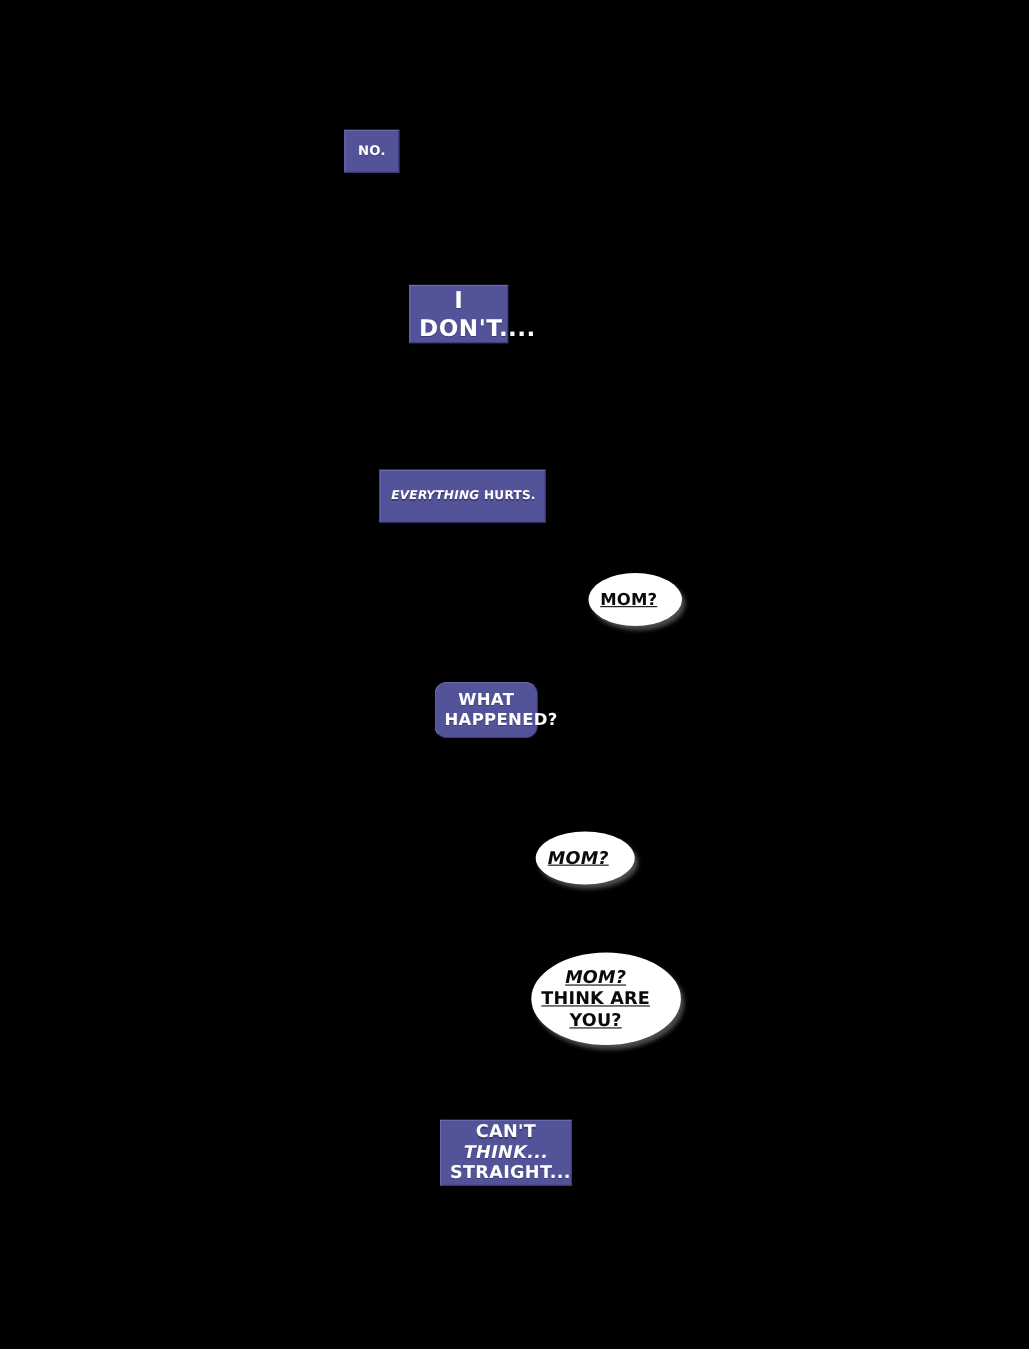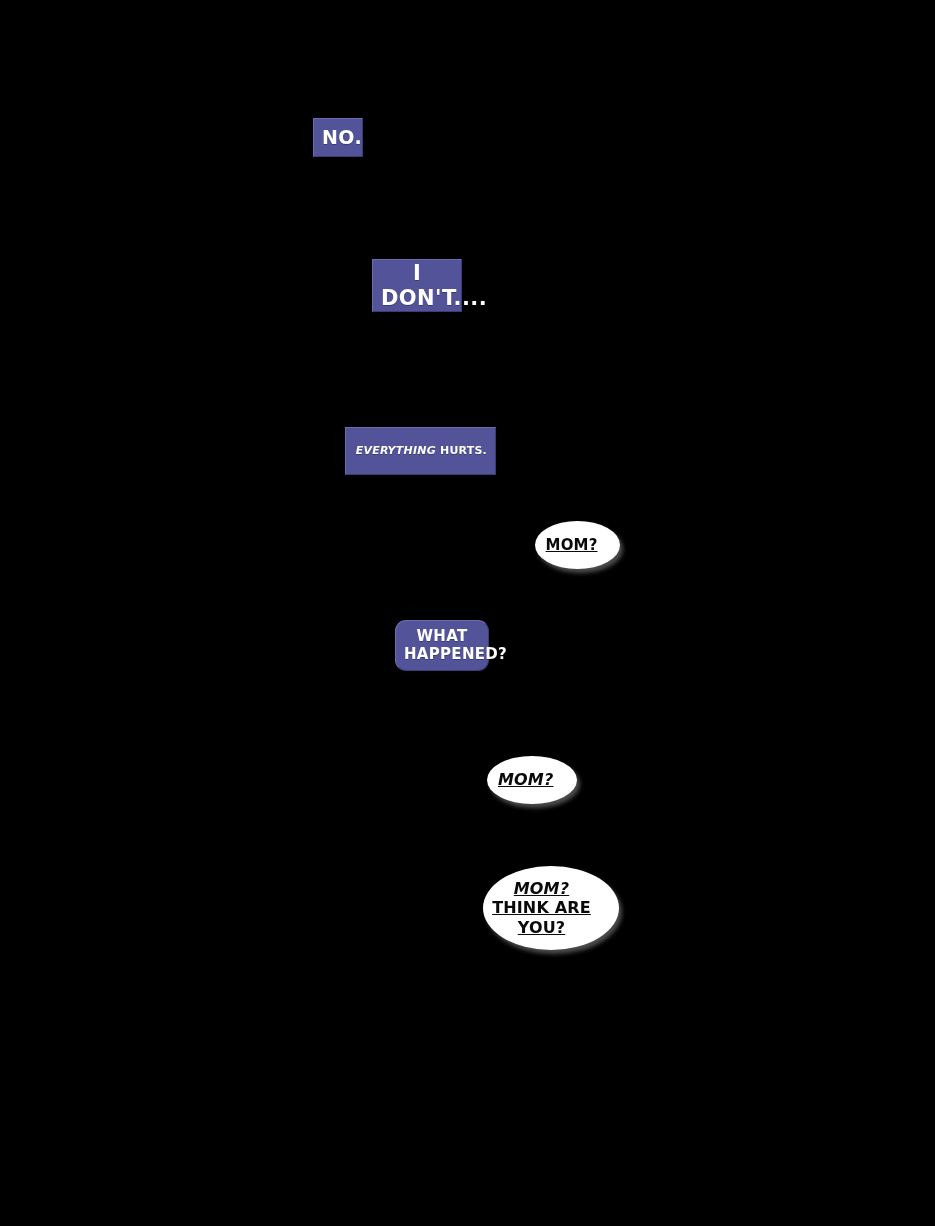--- a/index.html
+++ b/index.html
@@ -60,21 +60,21 @@
     text-decoration: underline;
   }
   .balloon .txt { display: block; width: 86%; }
 
   
   .em-bi { font-style: italic; font-weight: 800; }
   .em-i  { font-style: italic; font-weight: 700; }
   .plain { font-style: normal; }
 
   
-  #cap-no        { left: 313px; top: 118px;  width: 50px;  height: 39px;  font-size: 19px; }
+  #cap-no        { left: 313px; top: 118px;  width: 50px;  height: 39px;  font-size: 12px; }
   #cap-idont     { left: 372px; top: 259px;  width: 90px;  height: 53px;  font-size: 21px; }
   #cap-every     { left: 345px; top: 427px;  width: 151px; height: 48px;  font-size: 11px; text-align: right; }
   #cap-what      { left: 395px; top: 620px;  width: 94px;  height: 51px;  font-size: 15px; border-radius: 11px; }
   #cap-cant      { left: 400px; top: 1018px; width: 120px; height: 60px;  font-size: 16px; }
 
   #bal-mom1      { left: 535px; top: 521px;  width: 85px;  height: 48px;  font-size: 15px; font-weight: 600; }
   #bal-mom2      { left: 487px; top: 756px;  width: 90px;  height: 48px;  font-size: 16px; }
   #bal-mom3      { left: 483px; top: 866px;  width: 136px; height: 84px;  font-size: 16px; }
 </style>
 </head>
@@ -103,14 +103,17 @@
   </div>
 
   <div class="balloon" id="bal-mom2" style="background: rgb(255, 255, 255); color: rgb(10, 10, 10);">
     <span class="txt em-bi">MOM?</span>
   </div>
 
   <div class="balloon" id="bal-mom3" style="background: rgb(255, 255, 255); color: rgb(10, 10, 10);">
     <span class="txt"><span class="em-bi">MOM?</span><span class="plain"> THINK ARE YOU?</span></span>
   </div>
 
+  <div class="cap" id="cap-cant" style="background: rgb(83, 83, 154); color: rgb(255, 255, 255);">
+    <span class="txt"><span class="plain">CAN'T </span><span class="em-i">THINK...</span><br><span class="plain">STRAIGHT...</span></span>
+  </div>
 
 </div>
 
 </body></html>

